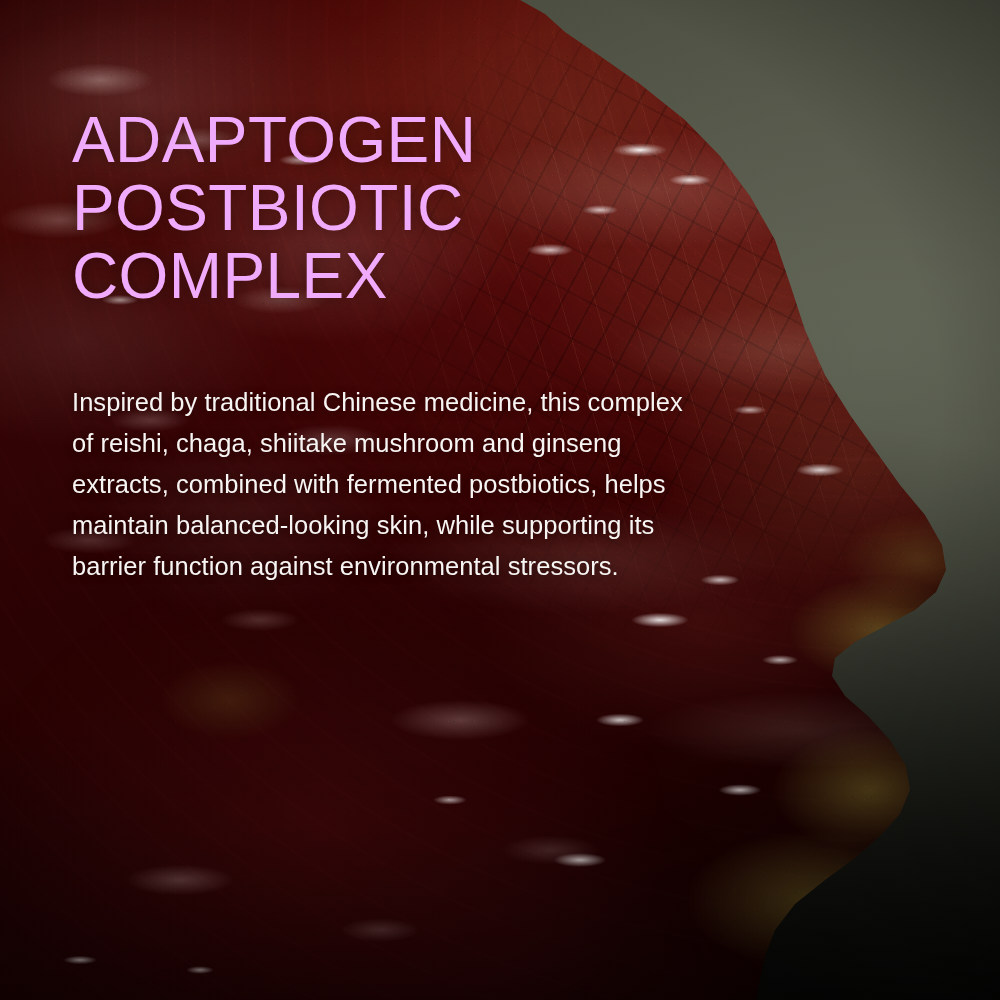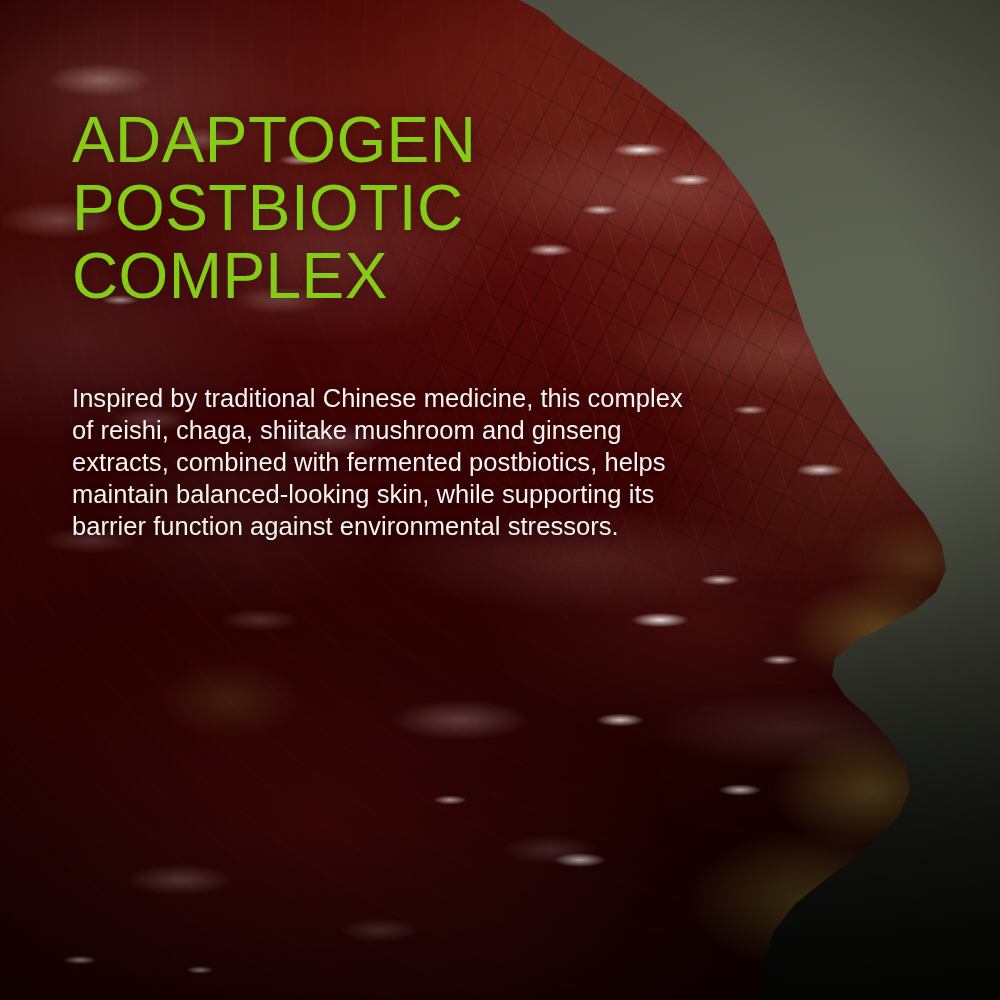--- a/index.html
+++ b/index.html
@@ -221,40 +221,40 @@
   .copy {
     position: absolute;
     left: 72px;
     top: 0;
     width: 700px;
   }
 
   .headline {
     margin: 0;
     padding-top: 106px;
-    color: #84cc16;
+    color: #f0abfc;
     font-family: "Liberation Sans", sans-serif;
     font-size: 64px;
     font-weight: 300;
     line-height: 68px;
     letter-spacing: 0.4px;
     text-transform: uppercase;
     white-space: pre-line;
     text-shadow: 0 1px 14px rgba(0,0,0,.32);
   }
 
   .body-copy {
     margin: 0;
     padding-top: 72px;
     width: 615px;
     color: #f7f5f3;
     font-family: "Liberation Sans", sans-serif;
     font-size: 25.5px;
     font-weight: 400;
-    line-height: 32px;
+    line-height: 41px;
     letter-spacing: 0.05px;
     text-shadow: 0 1px 10px rgba(0,0,0,.42);
   }
 </style>
 </head>
 <body>
 
 <div id="stage">
 
   <div class="backdrop"></div>

